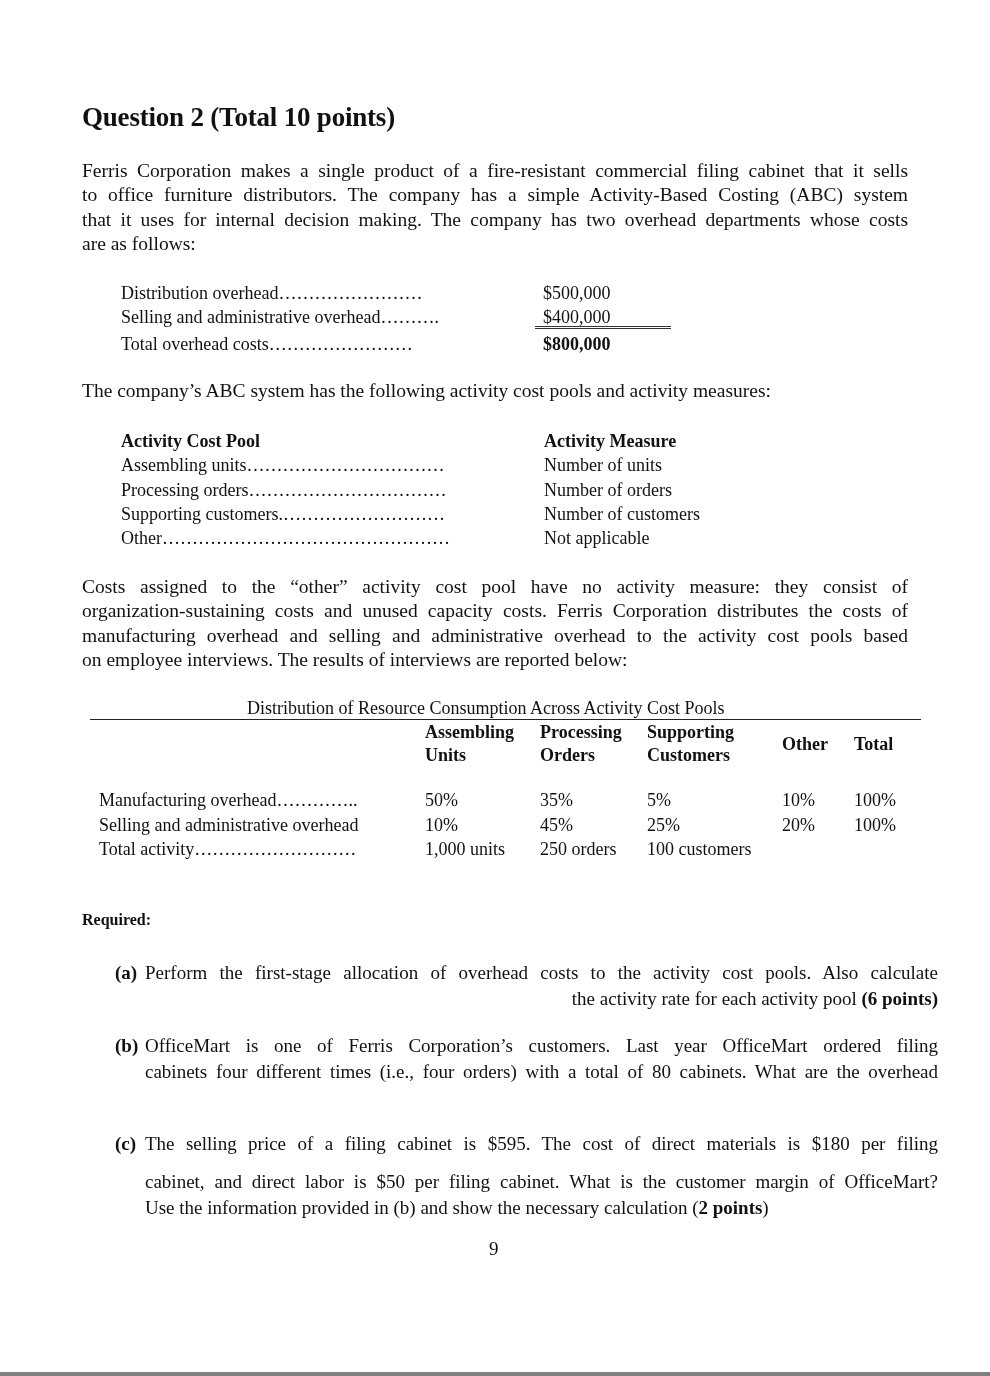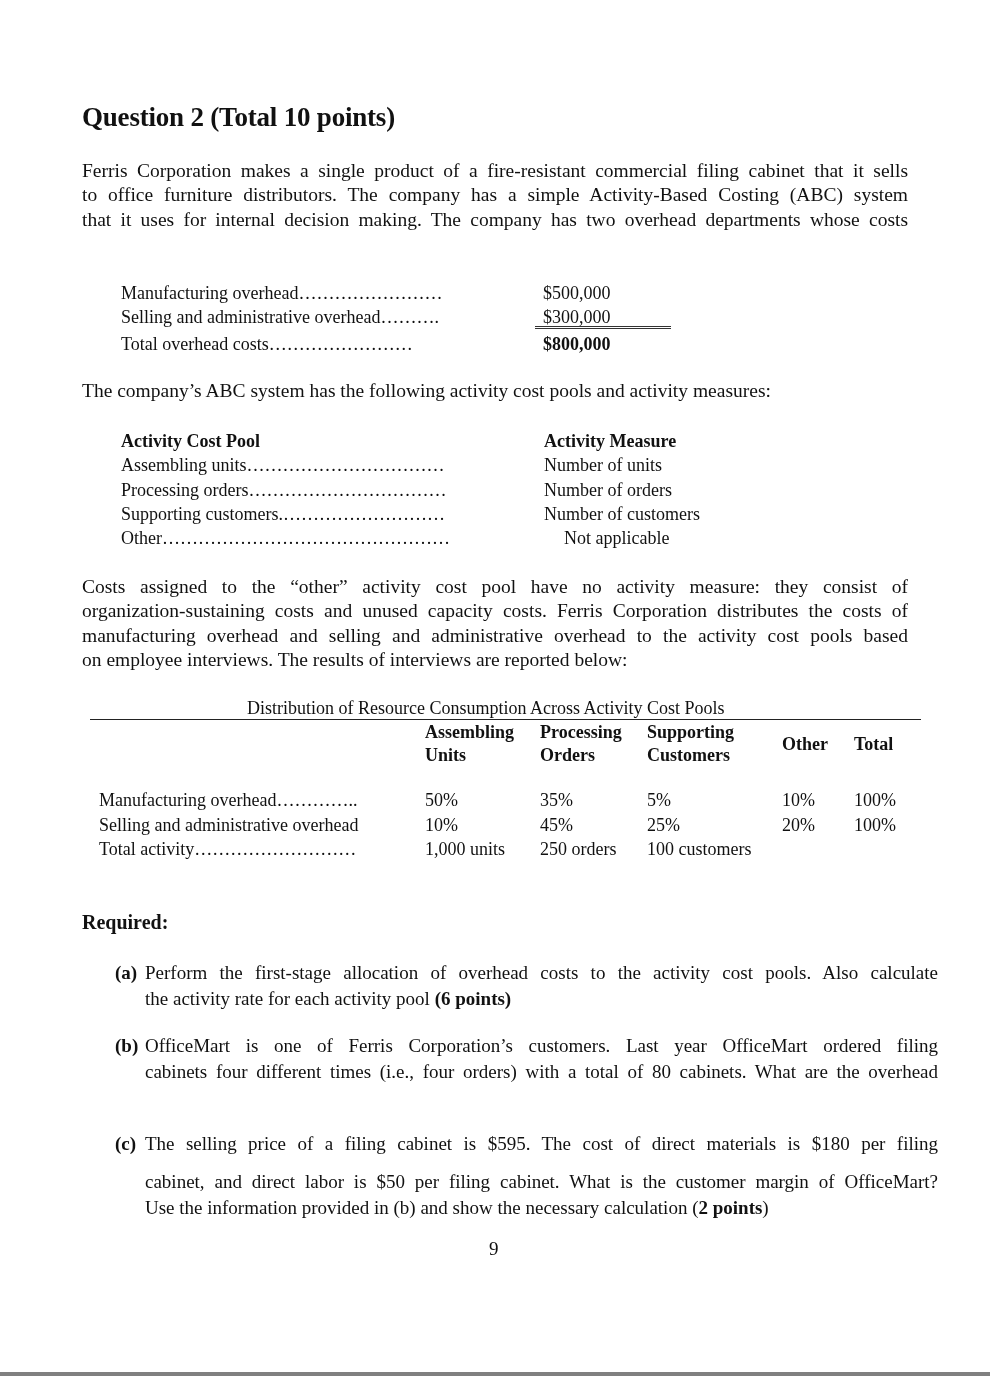--- a/index.html
+++ b/index.html
@@ -26,46 +26,47 @@
 </style>
 </head>
 <body>
 
 <h1 class="abs title" style="margin:0;">Question 2 (Total 10 points)</h1>
 
 <div class="para" style="top:159px;">
   <span class="line">Ferris Corporation makes a single product of a fire-resistant commercial filing cabinet that it sells</span>
   <span class="line">to office furniture distributors. The company has a simple Activity-Based Costing (ABC) system</span>
   <span class="line">that it uses for internal decision making. The company has two overhead departments whose costs</span>
+  <span class="line last">are as follows:</span>
 </div>
 
 <div>
-  <span class="abs small" style="left:121px; top:283px;">Manufacturing overhead……………………</span>
+  <span class="abs small" style="left:121px; top:283px;">Distribution overhead……………………</span>
   <span class="abs small" style="left:543px; top:283px;">$500,000</span>
   <span class="abs small" style="left:121px; top:307px;">Selling and administrative overhead……….</span>
-  <span class="abs small" style="left:543px; top:307px;">$300,000</span>
+  <span class="abs small" style="left:543px; top:307px;">$400,000</span>
   <div class="rule-double"></div>
   <span class="abs small" style="left:121px; top:334px;">Total overhead costs……………………</span>
   <span class="abs small" style="left:543px; top:334px;font-weight:bold;">$800,000</span>
 </div>
 
 <div class="abs" style="left:82px; top:380px; font-size:19.5px;">The company’s ABC system has the following activity cost pools and activity measures:</div>
 
 <div>
   <span class="abs small b u" style="left:121px; top:431px;">Activity Cost Pool</span>
   <span class="abs small b u" style="left:544px; top:431px;">Activity Measure</span>
 
   <span class="abs small" style="left:121px; top:455px;">Assembling units……………………………</span>
   <span class="abs small" style="left:544px; top:455px;">Number of units</span>
   <span class="abs small" style="left:121px; top:480px;">Processing orders……………………………</span>
   <span class="abs small" style="left:544px; top:480px;">Number of orders</span>
   <span class="abs small" style="left:121px; top:504px;">Supporting customers.………………………</span>
   <span class="abs small" style="left:544px; top:504px;">Number of customers</span>
   <span class="abs small" style="left:121px; top:528px;">Other…………………………………………</span>
-  <span class="abs small" style="left:564px; top:528px;text-align:right;">Not applicable</span>
+  <span class="abs small" style="left:544px; top:528px;text-align:right;">Not applicable</span>
 </div>
 
 <div class="para" style="top:575px;">
   <span class="line">Costs assigned to the “other” activity cost pool have no activity measure: they consist of</span>
   <span class="line">organization-sustaining costs and unused capacity costs. Ferris Corporation distributes the costs of</span>
   <span class="line">manufacturing overhead and selling and administrative overhead to the activity cost pools based</span>
   <span class="line last">on employee interviews. The results of interviews are reported below:</span>
 </div>
 
 <div>
@@ -94,25 +95,25 @@
   <span class="abs small" style="left:647px; top:815px;">25%</span>
   <span class="abs small" style="left:782px; top:815px;font-family:Liberation Serif, serif;">20%</span>
   <span class="abs small" style="left:854px; top:815px;">100%</span>
 
   <span class="abs small" style="left:99px; top:839px;">Total activity………………………</span>
   <span class="abs small" style="left:425px; top:839px;">1,000 units</span>
   <span class="abs small" style="left:540px; top:839px;">250 orders</span>
   <span class="abs small" style="left:647px; top:839px;">100 customers</span>
 </div>
 
-<div class="abs b" style="left:82px; top:911px; font-size:20px;">Required:</div>
+<div class="abs b" style="left:82px; top:911px; font-size:16px;">Required:</div>
 
 <div class="item" style="top:960px;">
   <span class="lab">(a)</span><span class="txt">Perform the first-stage allocation of overhead costs to the activity cost pools. Also calculate</span>
-  <span class="indent" style="padding-left:30px;"><span>the activity rate for each activity pool </span><span class="b">(6 points)</span></span>
+  <span class="indent" style="padding-left:30px;text-align:right;"><span>the activity rate for each activity pool </span><span class="b">(6 points)</span></span>
 </div>
 
 <div class="item" style="top:1033px;">
   <span class="lab">(b)</span><span class="txt">OfficeMart is one of Ferris Corporation’s customers. Last year OfficeMart ordered filing</span>
   <span class="indent" style="padding-left:30px;"><span class="txt" style="width:793px;">cabinets four different times (i.e., four orders) with a total of 80 cabinets. What are the overhead</span></span>
 </div>
 
 <div class="item" style="top:1131px;">
   <span class="lab">(c)</span><span class="txt">The selling price of a filing cabinet is $595. The cost of direct materials is $180 per filing</span>
   <span class="indent" style="padding-left:30px;"><span class="txt" style="width:793px;margin-top:12px;">cabinet, and direct labor is $50 per filing cabinet. What is the customer margin of OfficeMart?</span></span>

